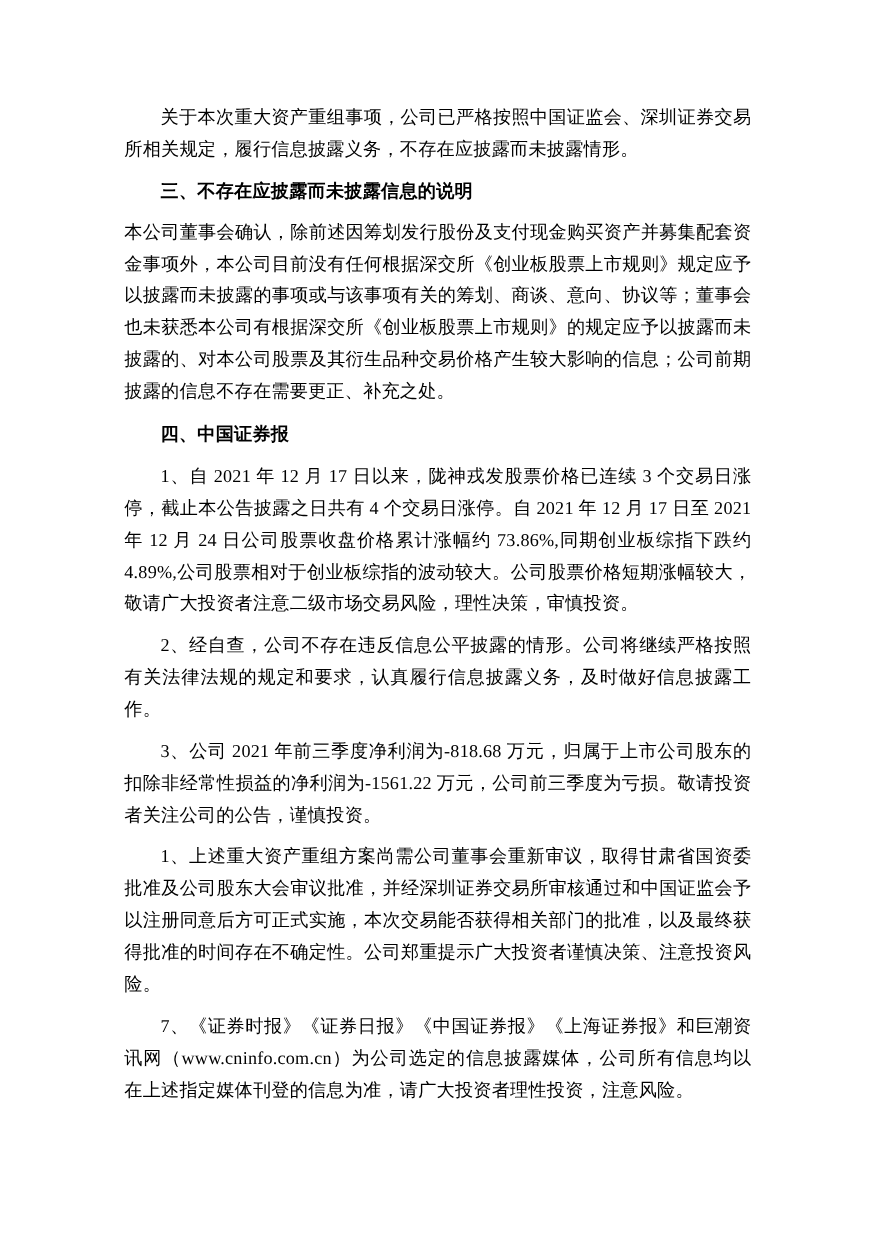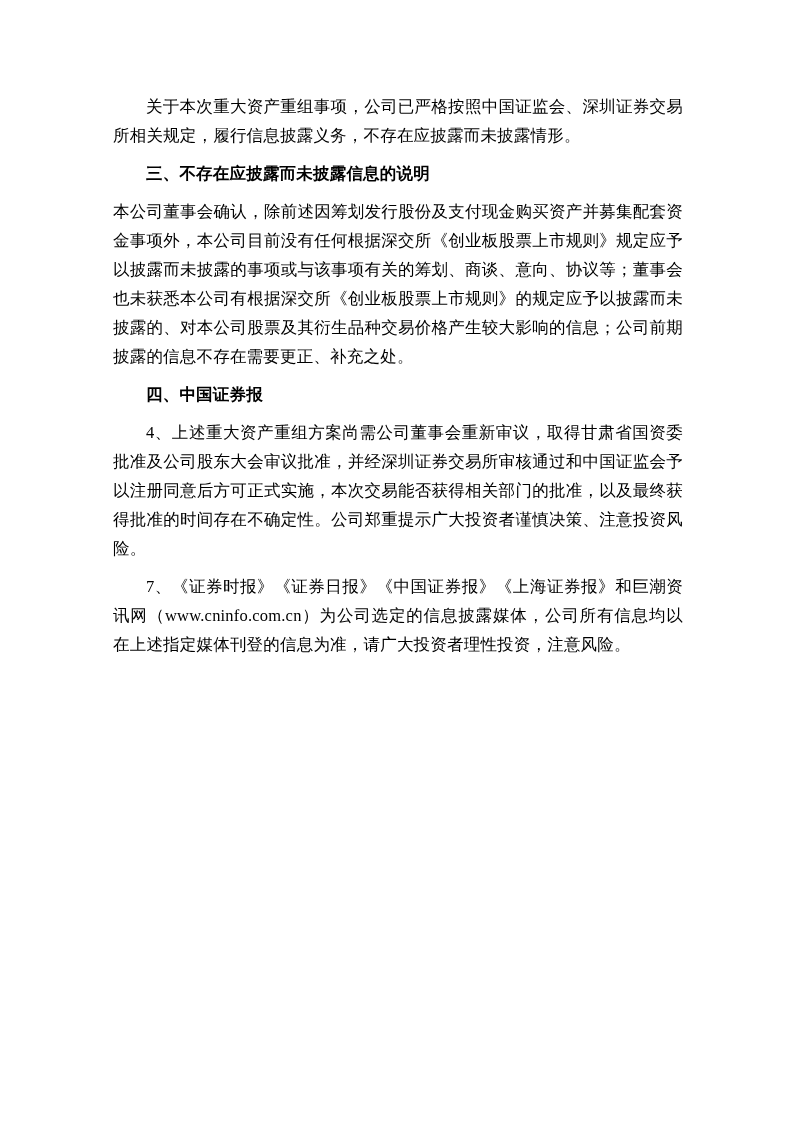--- a/index.html
+++ b/index.html
@@ -21,20 +21,21 @@
   }
   .para {
     margin: 0 0 9px 0;
     line-height: 29px;
     text-align: justify;
     text-indent: 2em;
     letter-spacing: 0.2px;
   }
   .para.no-indent {
     text-indent: 0;
+    font-family: Liberation Mono, monospace;
   }
   .heading {
     margin: 2px 0 9px 0;
     line-height: 29px;
     font-size: 16.5px;
     font-weight: bold;
     text-indent: 2em;
     font-family: Liberation Serif, serif;
     letter-spacing: 0.2px;
   }
@@ -45,19 +46,22 @@
 <div class="page">
   <p class="para">关于本次重大资产重组事项，公司已严格按照中国证监会、深圳证券交易所相关规定，履行信息披露义务，不存在应披露而未披露情形。</p>
 
 
   <h3 class="heading">三、不存在应披露而未披露信息的说明</h3>
 
   <p class="para no-indent">本公司董事会确认，除前述因筹划发行股份及支付现金购买资产并募集配套资金事项外，本公司目前没有任何根据深交所《创业板股票上市规则》规定应予以披露而未披露的事项或与该事项有关的筹划、商谈、意向、协议等；董事会也未获悉本公司有根据深交所《创业板股票上市规则》的规定应予以披露而未披露的、对本公司股票及其衍生品种交易价格产生较大影响的信息；公司前期披露的信息不存在需要更正、补充之处。</p>
 
   <h3 class="heading">四、中国证券报</h3>
 
+  <p class="para">1、自 2021 年 12 月 17 日以来，陇神戎发股票价格已连续 3 个交易日涨停，截止本公告披露之日共有 4 个交易日涨停。自 2021 年 12 月 17 日至 2021 年 12 月 24 日公司股票收盘价格累计涨幅约 73.86%,同期创业板综指下跌约 4.89%,公司股票相对于创业板综指的波动较大。公司股票价格短期涨幅较大，敬请广大投资者注意二级市场交易风险，理性决策，审慎投资。</p>
 
+  <p class="para">2、经自查，公司不存在违反信息公平披露的情形。公司将继续严格按照有关法律法规的规定和要求，认真履行信息披露义务，及时做好信息披露工作。</p>
 
+  <p class="para">3、公司 2021 年前三季度净利润为-818.68 万元，归属于上市公司股东的扣除非经常性损益的净利润为-1561.22 万元，公司前三季度为亏损。敬请投资者关注公司的公告，谨慎投资。</p>
 
-  <p class="para">4、上述重大资产重组方案尚需公司董事会重新审议，取得甘肃省国资委批准及公司股东大会审议批准，并经深圳证券交易所审核通过和中国证监会予以注册同意后方可正式实施，本次交易能否获得相关部门的批准，以及最终获得批准的时间存在不确定性。公司郑重提示广大投资者谨慎决策、注意投资风险。</p>
+  <p class="para">1、上述重大资产重组方案尚需公司董事会重新审议，取得甘肃省国资委批准及公司股东大会审议批准，并经深圳证券交易所审核通过和中国证监会予以注册同意后方可正式实施，本次交易能否获得相关部门的批准，以及最终获得批准的时间存在不确定性。公司郑重提示广大投资者谨慎决策、注意投资风险。</p>
 
   <p class="para">7、《证券时报》《证券日报》《中国证券报》《上海证券报》和巨潮资讯网（www.cninfo.com.cn）为公司选定的信息披露媒体，公司所有信息均以在上述指定媒体刊登的信息为准，请广大投资者理性投资，注意风险。</p>
 </div>
 
 </body></html>

